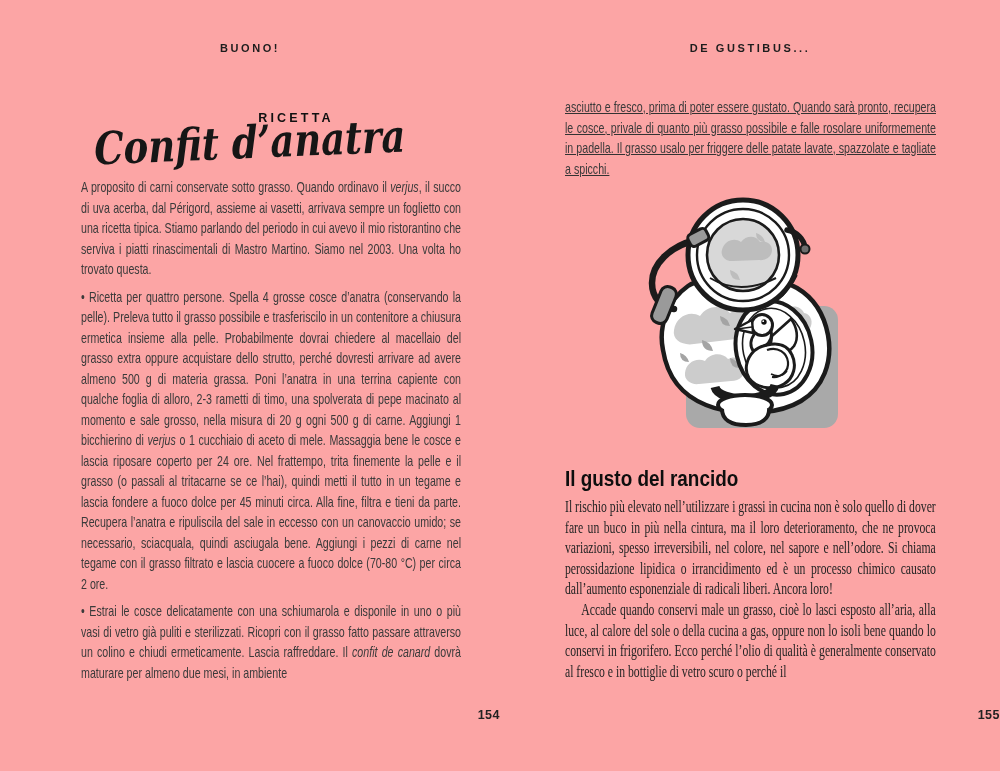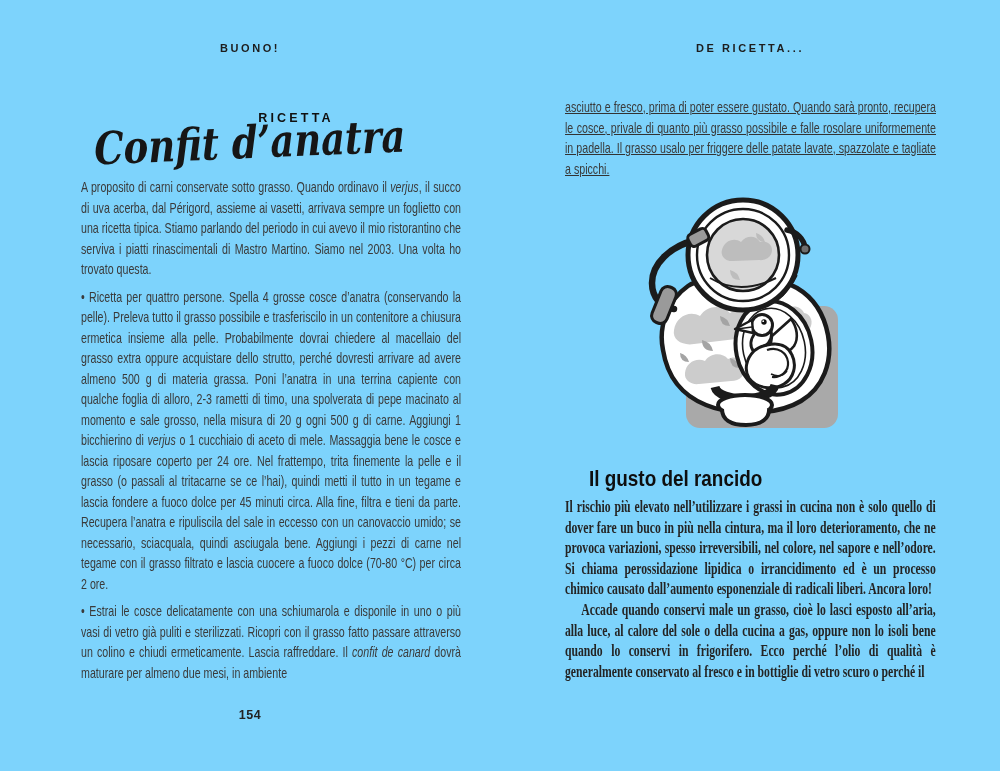--- a/index.html
+++ b/index.html
@@ -1,17 +1,17 @@
 <!DOCTYPE html>
 <html lang="it"><head>
 <meta charset="utf-8">
 <style>
   html,body { margin:0; padding:0; background:#ffffff; }
   .spread {
-    position:relative; width:1000px; height:771px; background:#7dd3fc;
+    position:relative; width:1000px; height:771px; background:#fca5a5;
     font-family:"Liberation Sans", sans-serif; color:#333; overflow:hidden;
   }
   .page { position:absolute; top:0; width:500px; height:771px; }
   .page-left  { left:0; }
   .page-right { left:500px; }
 
   .running-header {
     position:absolute; top:42px; left:0; width:100%; text-align:center;
     font-size:11px; font-weight:bold; letter-spacing:2.6px; color:#1d1d1d;
   }
@@ -38,35 +38,35 @@
   .left-body  { left:81px; top:177px; width:380px; }
   .left-body .scalewrap  { width:506px; transform:scaleX(0.751); }
 
   .right-intro { left:65px; top:97px; width:371px;text-decoration:underline; }
   .right-intro .scalewrap { width:494px; transform:scaleX(0.751); }
 
   .illustration { position:absolute; left:110px; top:188px; width:240px; height:252px; }
 
   .section-heading {
     position:absolute; left:65px; top:465px; width:371px;
-    font-size:22.5px; font-weight:bold; color:#0e0e0e; line-height:28px;margin-left:24px;
+    font-size:22.5px; font-weight:bold; color:#0e0e0e; line-height:28px;
   }
   .section-heading .tilt { display:inline-block; transform:scaleX(0.84); transform-origin:0 0; white-space:nowrap; }
 
-  .right-serif { left:65px; top:497px; width:371px;font-weight:bold; }
+  .right-serif { left:65px; top:497px; width:371px; }
   .right-serif .scalewrap { width:501px; transform:scaleX(0.74); }
   .body-serif {
     font-family:"Liberation Serif", serif; font-size:15.8px; line-height:20.6px;
     text-align:justify; color:#242424;
   }
   .body-serif p { margin:0; }
   .body-serif p + p { text-indent:22px; }
 
   .page-num {
-    position:absolute; top:708px; left:0; width:100%; text-align:center;
+    position:absolute; top:708px; left:0; width:100%; text-align:right;
     font-size:12.5px; font-weight:bold; color:#222; letter-spacing:0.5px;
   }
 </style>
 </head>
 <body>
 
 <div class="spread">
 
   <div class="page page-left">
     <div class="running-header">BUONO!</div>
@@ -78,21 +78,21 @@
         <p><span>A proposito di carni conservate sotto grasso. Quando ordinavo il </span><em>verjus</em><span>, il succo di uva acerba, dal Périgord, assieme ai vasetti, arrivava sempre un foglietto con una ricetta tipica. Stiamo parlando del periodo in cui avevo il mio ristorantino che serviva i piatti rinascimentali di Mastro Martino. Siamo nel 2003. Una volta ho trovato questa.</span></p>
         <p><span>• Ricetta per quattro persone. Spella 4 grosse cosce d’anatra (conservando la pelle). Preleva tutto il grasso possibile e trasferiscilo in un contenitore a chiusura ermetica insieme alla pelle. Probabilmente dovrai chiedere al macellaio del grasso extra oppure acquistare dello strutto, perché dovresti arrivare ad avere almeno 500 g di materia grassa. Poni l’anatra in una terrina capiente con qualche foglia di alloro, 2-3 rametti di timo, una spolverata di pepe macinato al momento e sale grosso, nella misura di 20 g ogni 500 g di carne. Aggiungi 1 bicchierino di </span><em>verjus</em><span> o 1 cucchiaio di aceto di mele. Massaggia bene le cosce e lascia riposare coperto per 24 ore. Nel frattempo, trita finemente la pelle e il grasso (o passali al tritacarne se ce l’hai), quindi metti il tutto in un tegame e lascia fondere a fuoco dolce per 45 minuti circa. Alla fine, filtra e tieni da parte. Recupera l’anatra e ripuliscila del sale in eccesso con un canovaccio umido; se necessario, sciacquala, quindi asciugala bene. Aggiungi i pezzi di carne nel tegame con il grasso filtrato e lascia cuocere a fuoco dolce (70-80 °C) per circa 2 ore.</span></p>
         <p><span>• Estrai le cosce delicatamente con una schiumarola e disponile in uno o più vasi di vetro già puliti e sterilizzati. Ricopri con il grasso fatto passare attraverso un colino e chiudi ermeticamente. Lascia raffreddare. Il </span><em>confit de canard</em><span> dovrà maturare per almeno due mesi, in ambiente</span></p>
       </div>
     </div>
 
     <div class="page-num">154</div>
   </div>
 
   <div class="page page-right">
-    <div class="running-header">DE RICETTA...</div>
+    <div class="running-header">DE GUSTIBUS...</div>
 
     <div class="colblock right-intro">
       <div class="scalewrap body-sans">
         <p><span>asciutto e fresco, prima di poter essere gustato. Quando sarà pronto, recupera le cosce, privale di quanto più grasso possibile e falle rosolare uniformemente in padella. Il grasso usalo per friggere delle patate lavate, spazzolate e tagliate a spicchi.</span></p>
       </div>
     </div>
 
     <div class="illustration">
       <svg viewBox="0 0 240 252" width="240" height="252">
 
@@ -178,15 +178,16 @@
 
     <div class="section-heading"><span class="tilt">Il gusto del rancido</span></div>
 
     <div class="colblock right-serif">
       <div class="scalewrap body-serif">
         <p><span>Il rischio più elevato nell’utilizzare i grassi in cucina non è solo quello di dover fare un buco in più nella cintura, ma il loro deterioramento, che ne provoca variazioni, spesso irreversibili, nel colore, nel sapore e nell’odore. Si chiama perossidazione lipidica o irrancidimento ed è un processo chimico causato dall’aumento esponenziale di radicali liberi. Ancora loro!</span></p>
         <p><span>Accade quando conservi male un grasso, cioè lo lasci esposto all’aria, alla luce, al calore del sole o della cucina a gas, oppure non lo isoli bene quando lo conservi in frigorifero. Ecco perché l’olio di qualità è generalmente conservato al fresco e in bottiglie di vetro scuro o perché il</span></p>
       </div>
     </div>
 
+    <div class="page-num">155</div>
   </div>
 
 </div>
 
 </body></html>

